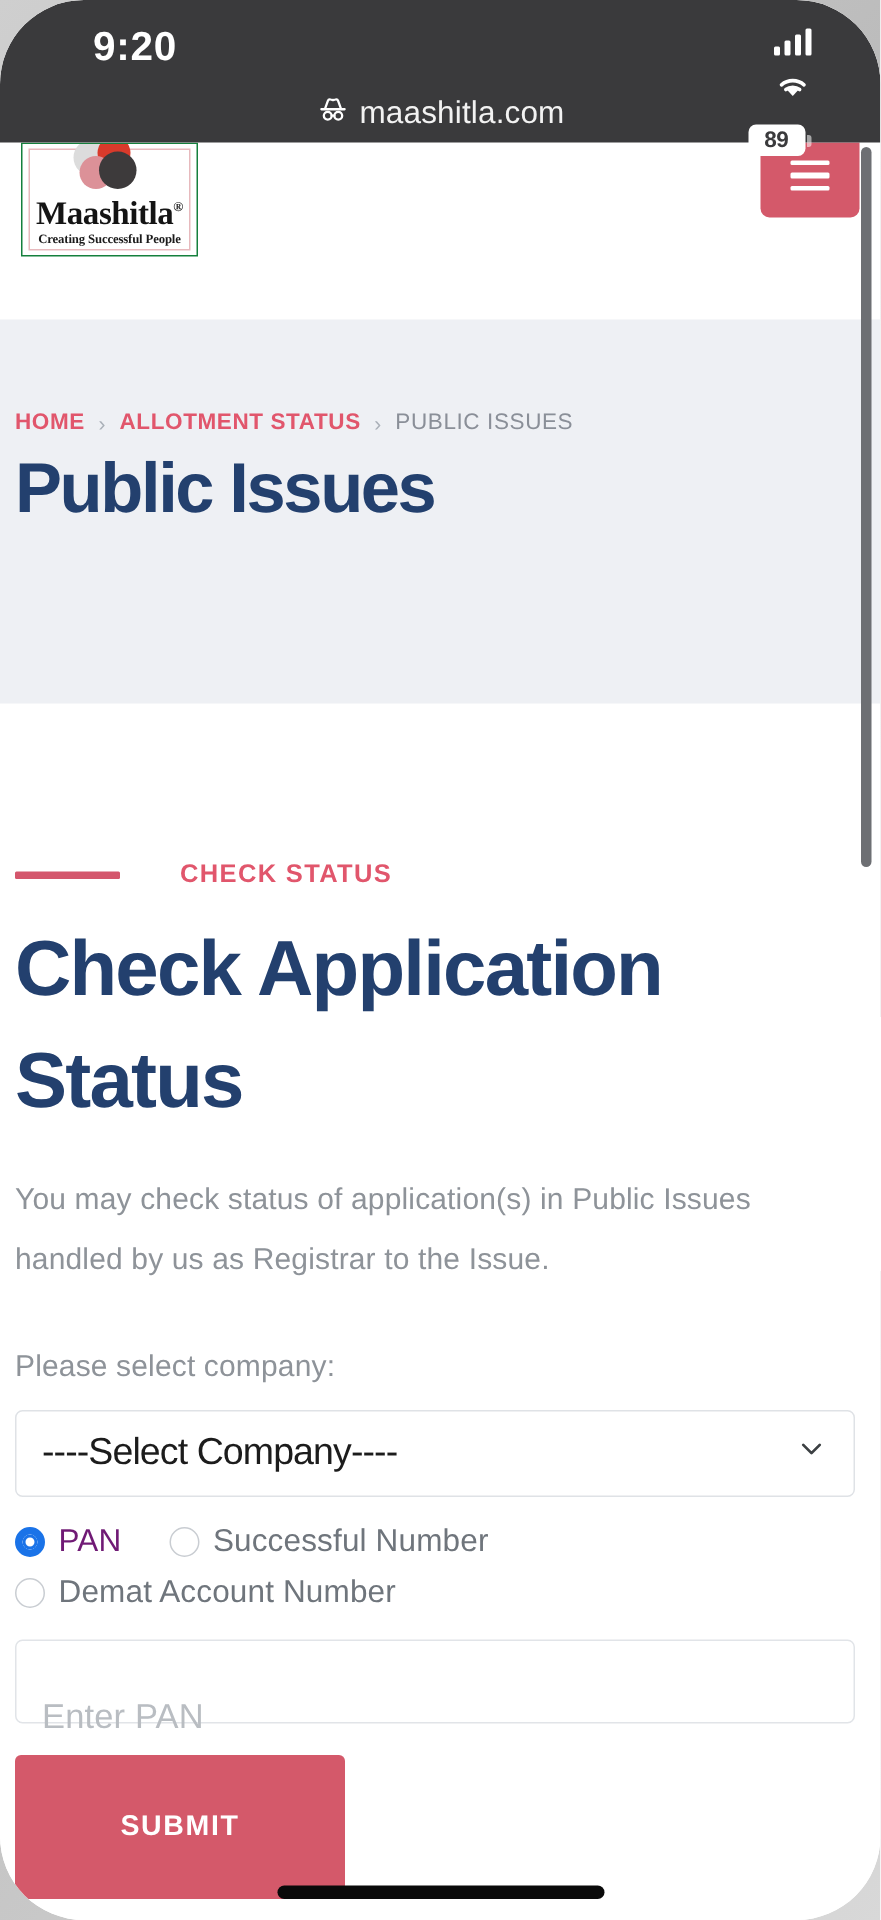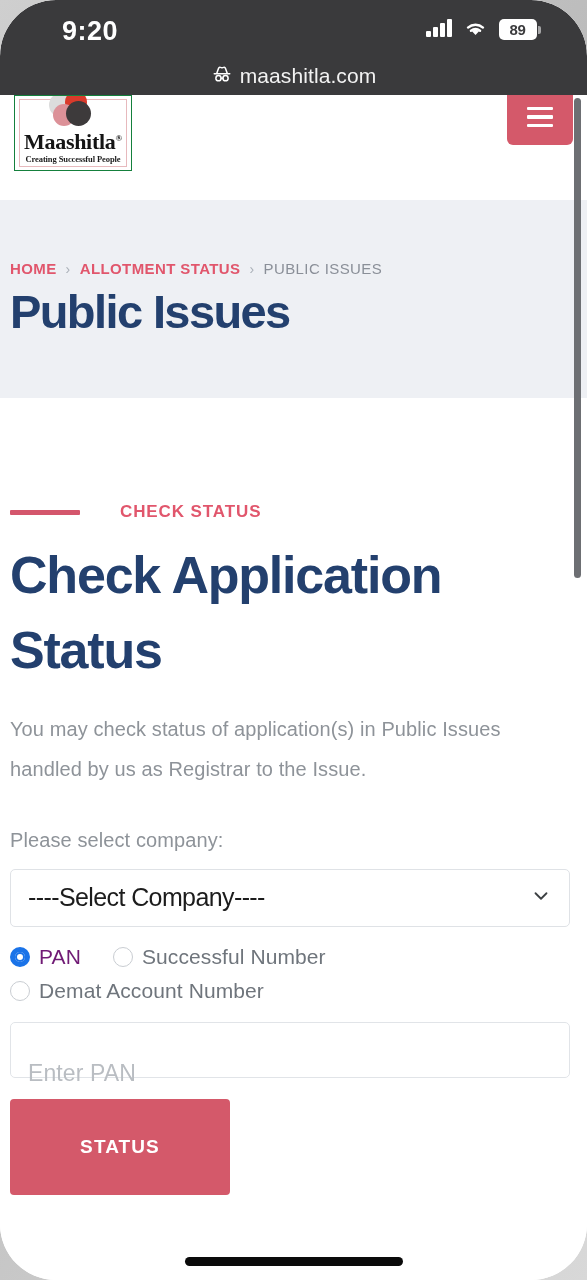--- a/index.html
+++ b/index.html
@@ -55,22 +55,23 @@
     left: 62px; top: 16px;
     color: #fff;
     font-size: 27px;
     font-weight: bold;
     letter-spacing: 0.5px;
   }
   #status-right {
     position: absolute;
     right: 46px; top: 19px;
     display: flex;
-    align-items: flex-start;
+    align-items: flex-end;
     gap: 11px;
+    flex-direction: column;
   }
   .sig-bars { display: flex; align-items: flex-end; gap: 2.5px; height: 18px; }
   .sig-bars i { display:block; width: 4.5px; background:#fff; border-radius: 1px; }
   .sig-bars i:nth-child(1){ height: 6px; }
   .sig-bars i:nth-child(2){ height: 10px; }
   .sig-bars i:nth-child(3){ height: 14px; }
   .sig-bars i:nth-child(4){ height: 18px; }
 
   #battery-wrap { position: relative; display:flex; align-items:center; }
   #battery {
@@ -178,23 +179,23 @@
     display: flex; align-items: flex-end; justify-content: center;
     padding-bottom: 18px;
     box-sizing: border-box;
   }
   #menu-btn .bars { display:flex; flex-direction:column; gap:5px; }
   #menu-btn .bars i { display:block; width: 26px; height: 3.5px; background:#fff; border-radius: 1px; }
 
   
   #banner {
     position: relative;
-    height: 198px;
+    height: 256px;
     background: #eef0f4;
-    margin-top: 0;
+    margin-top: 13px;
   }
   #breadcrumb {
     position: absolute;
     left: 10px; top: 60px;
     display: flex; align-items: center; gap: 9px;
     font-size: 15px;
     letter-spacing: 0.4px;
   }
   #breadcrumb .crumb-link { color: #e1566c; font-weight: 600; }
   #breadcrumb .crumb-current { color: #8a8f98; font-weight: 400; }
@@ -430,21 +431,21 @@
               <span class="radio-mark off"></span>
               <span class="radio-label">Demat Account Number</span>
             </label>
           </div>
         </div>
 
         <div id="pan-input">
           <span class="ph">Enter PAN</span>
         </div>
 
-        <button id="submit-btn">STATUS</button>
+        <button id="submit-btn">SUBMIT</button>
       </div>
     </div>
 
     <div id="browser-chrome">
       <div id="statusbar">
         <div id="clock">9:20</div>
         <div id="status-right">
           <span class="sig-bars">
             <i></i>
               <i></i>

